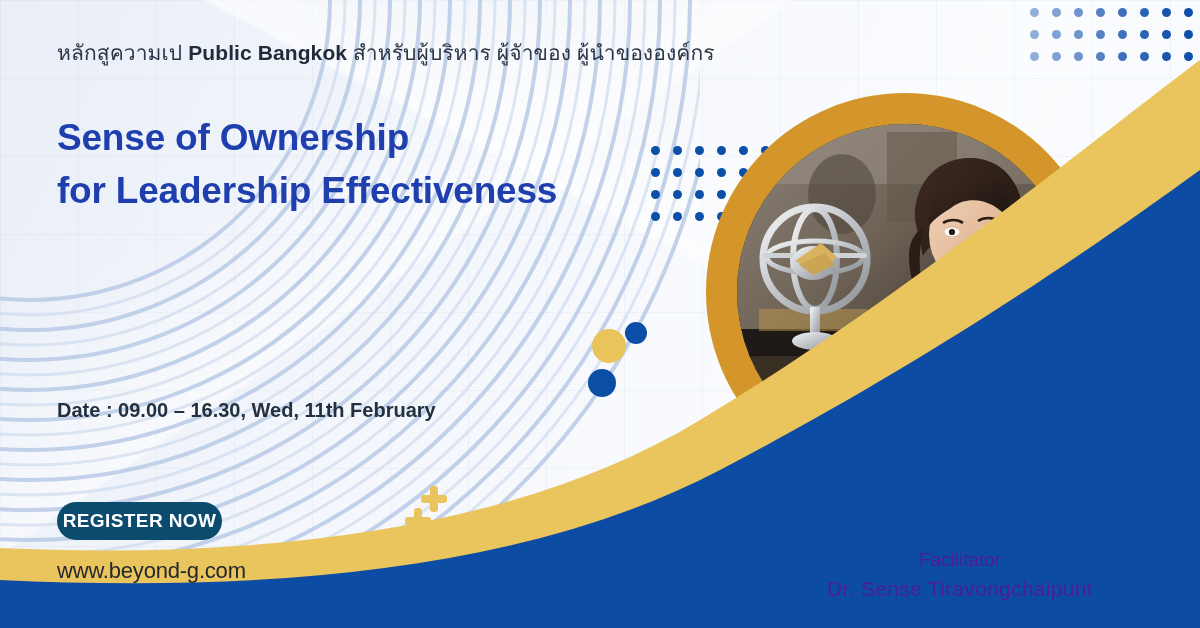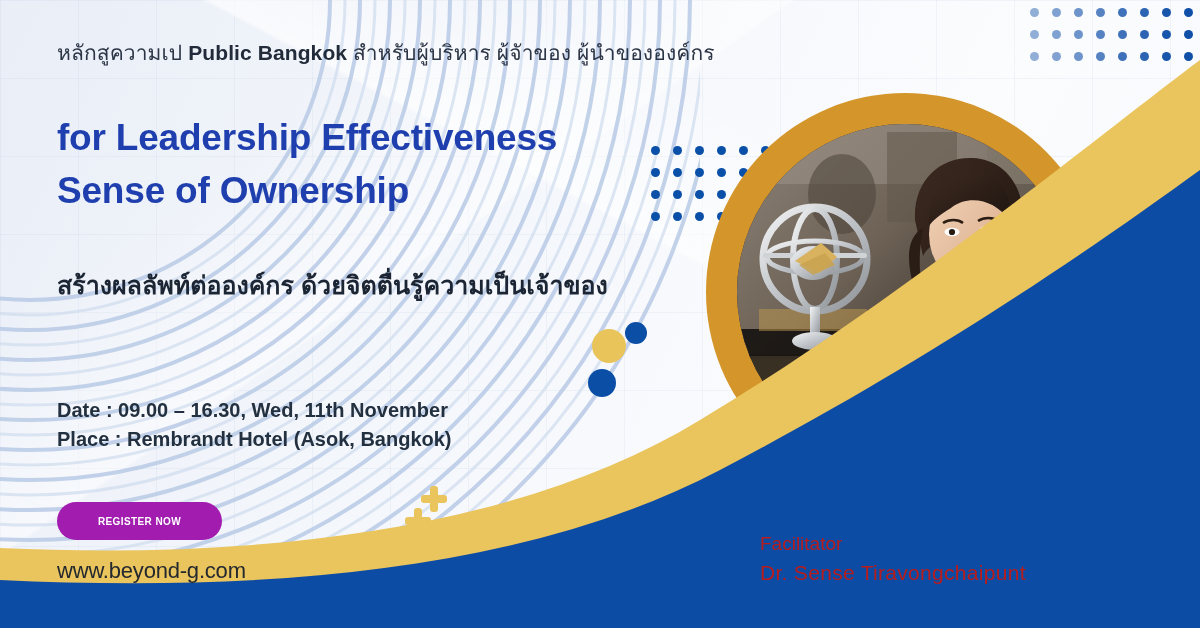--- a/index.html
+++ b/index.html
@@ -114,34 +114,34 @@
   .details {
     position: absolute; left: 57px; top: 396px;
     font-size: 20px; font-weight: 700; color: #22303f;
     line-height: 1.45;
   }
   .details div { white-space: nowrap; }
 
   #register-button {
     position: absolute; left: 57px; top: 502px;
     width: 165px; height: 38px; border: none; border-radius: 19px;
-    background: #a21caf; color: #ffffff;
+    background: #0c4a6e; color: #ffffff;
     font-family: "Liberation Sans", sans-serif;
-    font-size: 10px; font-weight: 700; letter-spacing: .4px;
+    font-size: 19px; font-weight: 700; letter-spacing: .4px;
     cursor: pointer; padding: 0;
   }
 
   .weburl {
     position: absolute; left: 57px; top: 558px;
     font-size: 22px; color: #24292f; letter-spacing: -.2px;
   }
 
   .facilitator {
-    position: absolute; left: 760px; top: 530px; width: 400px;
-    text-align: left; color: #b91c1c; line-height: 1.45;
+    position: absolute; left: 760px; top: 546px; width: 400px;
+    text-align: center; color: #4c1d95; line-height: 1.45;
   }
   .facilitator .f-role { font-size: 19px; }
   .facilitator .f-name { font-size: 21px; letter-spacing: .3px; }
 </style>
 </head>
 <body>
 
 <div id="banner">
 
   <div class="bg-base"></div>
@@ -353,29 +353,27 @@
   <div class="waves">
     <svg viewBox="0 0 1200 628" preserveAspectRatio="none">
       <path d="M 1200 60 C 1080 150 900 300 700 420 C 520 530 260 560 0 548 L 0 628 L 1200 628 Z" fill="#eac45c"></path>
       <path d="M 1200 170 C 1090 250 930 360 720 470 C 520 575 250 592 0 580 L 0 628 L 1200 628 Z" fill="#0d4ca4"></path>
     </svg>
   </div>
 
   <div class="kicker"><span>หลักสูความเป </span><b>Public Bangkok</b><span> สำหรับผู้บริหาร ผู้จัาของ ผู้นำขององค์กร</span></div>
 
   <div class="title">
+    <div>Sense of Ownership</div>
     <div>for Leadership Effectiveness</div>
-    <div>Sense of Ownership</div>
-  </div>
-
-  <div class="subtitle">สร้างผลลัพท์ต่อองค์กร ด้วยจิตตื่นรู้ความเป็นเจ้าของ</div>
+  </div>
+
 
   <div class="details">
-    <div>Date : 09.00 – 16.30, Wed, 11th November</div>
-    <div>Place : Rembrandt Hotel (Asok, Bangkok)</div>
+    <div>Date : 09.00 – 16.30, Wed, 11th February</div>
   </div>
 
   <button id="register-button">REGISTER NOW</button>
 
   <div class="weburl">www.beyond-g.com</div>
 
   <div class="facilitator">
     <div class="f-role">Facilitator</div>
     <div class="f-name">Dr. Sense Tiravongchaipunt</div>
   </div>

